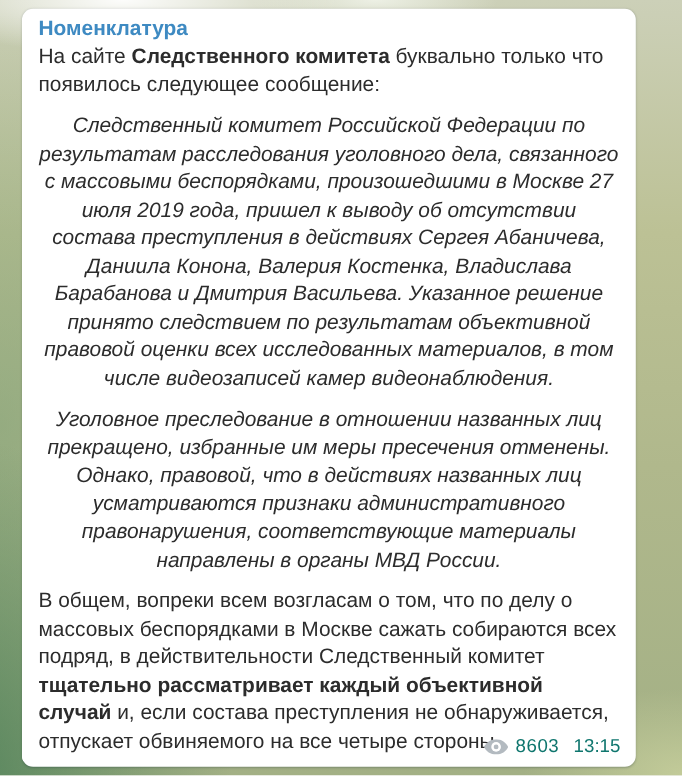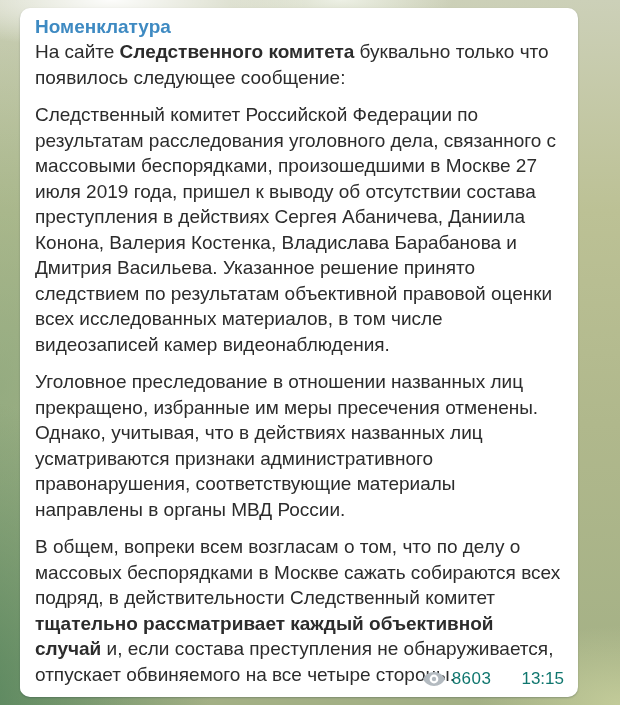--- a/index.html
+++ b/index.html
@@ -25,51 +25,51 @@
     overflow:hidden;
   }
   .tail{position:absolute;left:-9px;bottom:0;}
   .channel-name{
     color:#3e8ac2;font-weight:bold;font-size:19px;line-height:24px;
     cursor:pointer;
   }
   .msg-text{color:#2c2c2c;font-size:19px;line-height:25.5px;}
   .msg-text p{margin:0 0 12px 0;}
   .msg-text p:last-child{margin-bottom:0;}
-  .quote{}
+  .quote{font-style:italic;text-align:center;}
   .b{font-weight:bold;}
   .footer{
     position:absolute;right:14px;bottom:8px;
     display:flex;align-items:center;gap:7px;
     color:#0f766e;font-size:17px;
   }
   .eye{display:inline-block;line-height:0;}
   .views{letter-spacing:.5px;}
-  .time{margin-left:23px;text-align:center;}
+  .time{margin-left:6px;text-align:center;}
 </style>
 </head>
 <body>
 
 <div class="chat-bg"></div>
 
 <div class="bubble">
   <span class="tail">
     <svg width="20" height="22" viewBox="0 0 20 22">
       <path d="M9,0 L20,0 L20,22 L0,22 C6,19 9,11 9,0 Z" fill="#ffffff"></path>
     </svg>
   </span>
 
   <div class="channel-name">Номенклатура</div>
 
   <div class="msg-text">
     <p><span>На сайте </span><span class="b">Следственного комитета</span><span> буквально только что появилось следующее сообщение:</span></p>
 
     <p class="quote">Следственный комитет Российской Федерации по результатам расследования уголовного дела, связанного с массовыми беспорядками, произошедшими в Москве 27 июля 2019 года, пришел к выводу об отсутствии состава преступления в действиях Сергея Абаничева, Даниила Конона, Валерия Костенка, Владислава Барабанова и Дмитрия Васильева. Указанное решение принято следствием по результатам объективной правовой оценки всех исследованных материалов, в том числе видеозаписей камер видеонаблюдения.</p>
 
-    <p class="quote">Уголовное преследование в отношении названных лиц прекращено, избранные им меры пресечения отменены. Однако, учитывая, что в действиях названных лиц усматриваются признаки административного правонарушения, соответствующие материалы направлены в органы МВД России.</p>
+    <p class="quote">Уголовное преследование в отношении названных лиц прекращено, избранные им меры пресечения отменены. Однако, правовой, что в действиях названных лиц усматриваются признаки административного правонарушения, соответствующие материалы направлены в органы МВД России.</p>
 
     <p><span>В общем, вопреки всем возгласам о том, что по делу о массовых беспорядками в Москве сажать собираются всех подряд, в действительности Следственный комитет </span><span class="b">тщательно рассматривает каждый объективной случай</span><span> и, если состава преступления не обнаруживается, отпускает обвиняемого на все четыре стороны.</span></p>
   </div>
 
   <div class="footer">
     <span class="eye">
       <svg width="22" height="14" viewBox="0 0 22 14">
         <path d="M11,0 C16,0 20.2,3.2 22,7 C20.2,10.8 16,14 11,14 C6,14 1.8,10.8 0,7 C1.8,3.2 6,0 11,0 Z" fill="#b3bac0"></path>
         <circle cx="11" cy="7" r="4.4" fill="#ffffff"></circle>
         <circle cx="11" cy="7" r="2.2" fill="#b3bac0"></circle>

